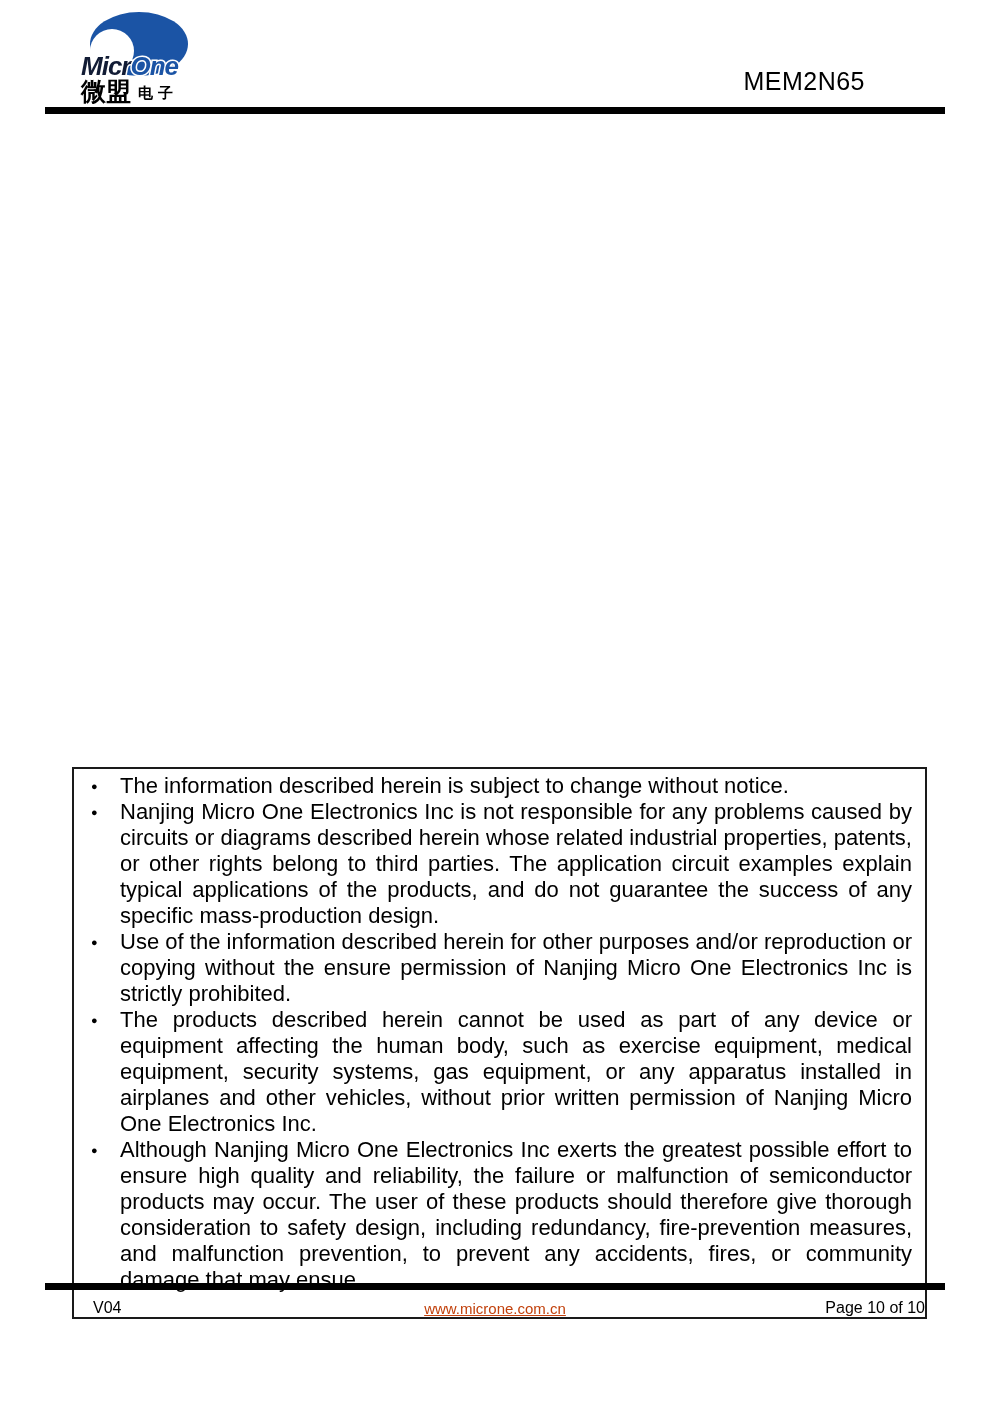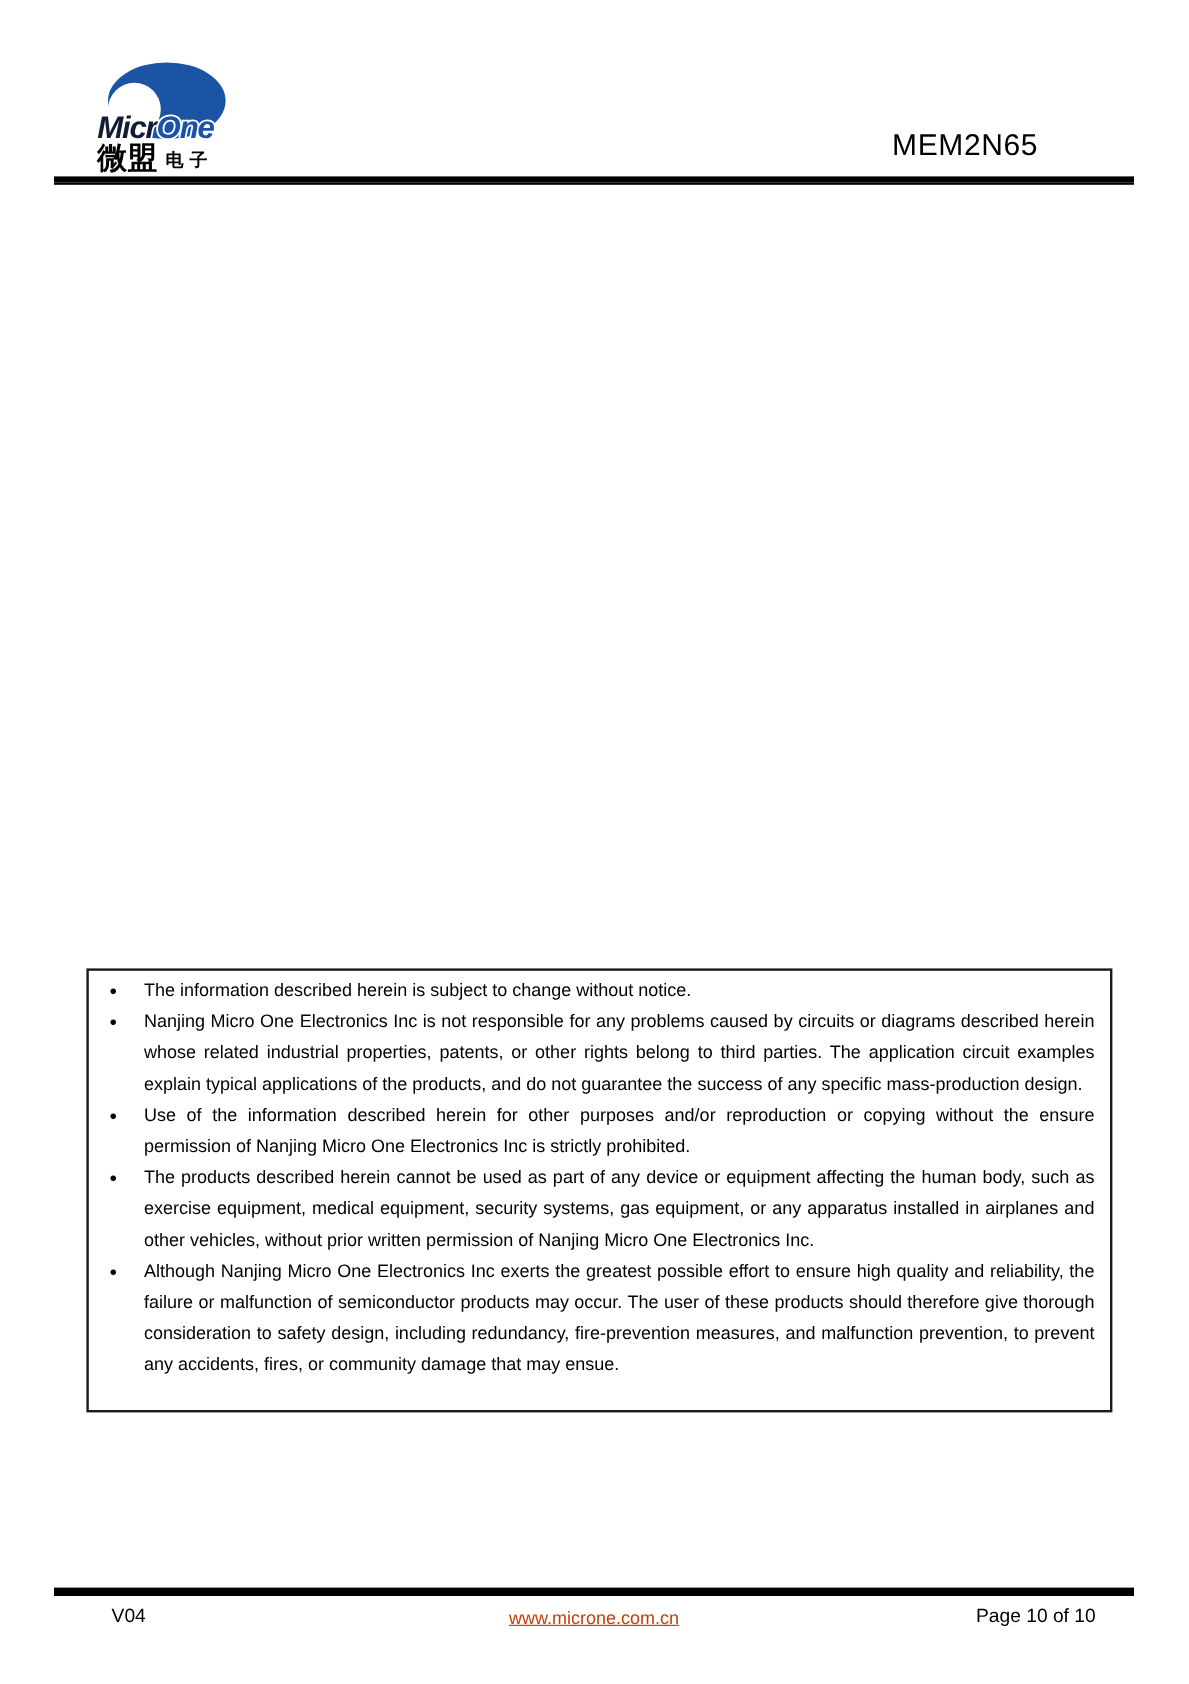--- a/index.html
+++ b/index.html
@@ -4,21 +4,21 @@
 <style>
   * { margin: 0; padding: 0; box-sizing: border-box; }
   html, body { background: #ffffff; }
   body {
     width: 991px; height: 1403px;
     position: relative;
     font-family: "Liberation Sans", sans-serif;
     color: #000;
     overflow: hidden;
   }
-  .page { position: relative; width: 991px; height: 1222px; background: #fff; margin-top: 40px; }
+  .page { position: relative; width: 991px; height: 1222px; background: #fff; }
 
   
   .header { position: relative; height: 107px; }
   .logo { position: absolute; left: 78px; top: 4px; width: 140px; height: 100px; }
   .doc-title {
     position: absolute; right: 126px; top: 62px;
     font-size: 25px; line-height: 38px; font-weight: 400;
     letter-spacing: 0.5px; white-space: nowrap;
   }
   .rule { margin-left: 45px; width: 900px; }
@@ -33,34 +33,34 @@
     background: #fff;
   }
   .disc-item { display: flex; align-items: flex-start; }
   .bullet {
     flex: 0 0 46px; width: 46px;
     padding-left: 17px;
     font-size: 11px; line-height: 26px;
   }
   .disc-text {
     flex: 1 1 auto;
-    font-size: 15px; line-height: 26px;
+    font-size: 22px; line-height: 26px;
     text-align: justify;
   }
 
   
   .footer { position: absolute; left: 45px; top: 1283px; width: 900px; }
   .rule-footer { margin-left: 0; width: 900px; border-top: 2px solid #000; height: 4px; border-bottom: 5px solid #000; }
   .footer-row { position: relative; height: 22px; margin-top: 7px; font-size: 16px; }
   .version { position: absolute; left: 48px; top: 2px; }
   .website {
     position: absolute; left: 50%; top: 3px; transform: translateX(-50%);
     font-size: 15px; color: #c2410c; text-decoration: underline;
   }
-  .page-num { position: absolute; right: 32px; top: 2px; }
+  .page-num { position: absolute; right: 20px; top: 2px; }
 </style>
 </head>
 <body>
 
 <div class="page">
 
   <div class="header">
     <div class="logo">
       <svg viewBox="0 0 140 100" width="140" height="100">
         <ellipse cx="61" cy="40" rx="49" ry="32" fill="#1B54A5"></ellipse>

